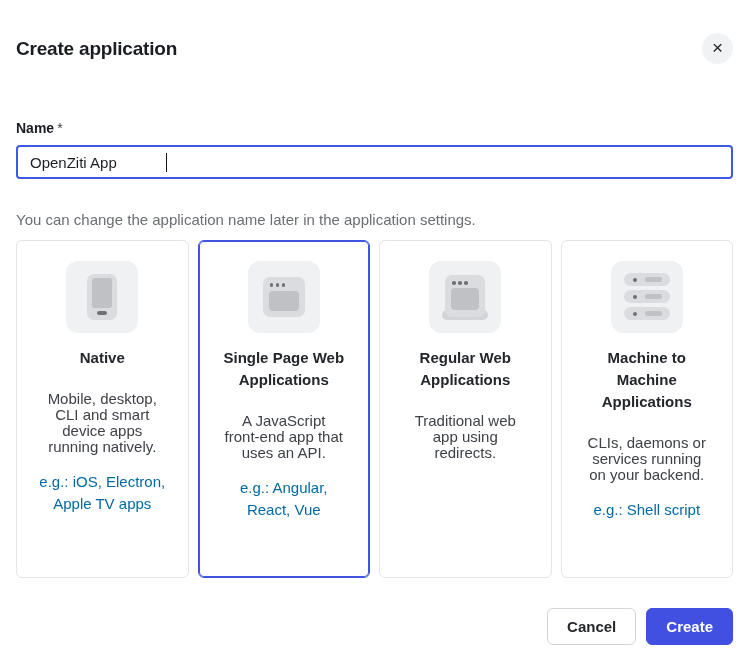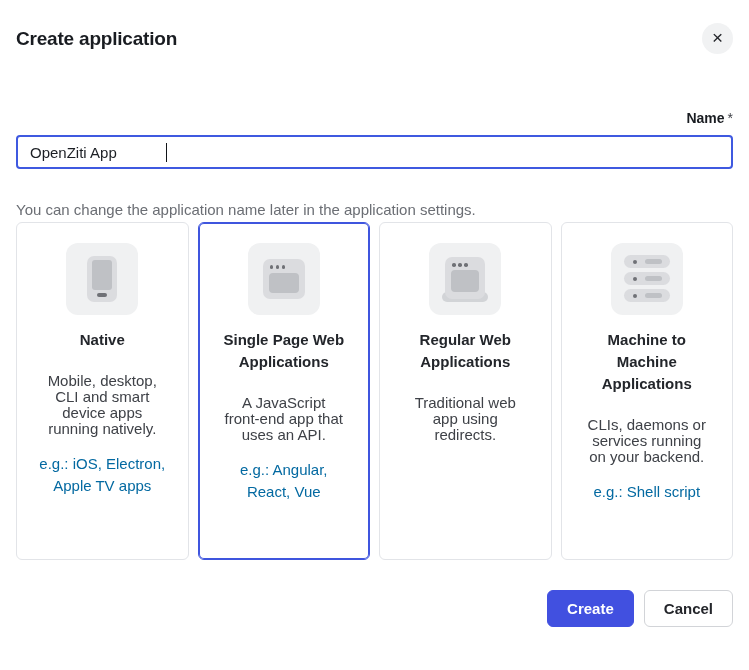--- a/index.html
+++ b/index.html
@@ -1,39 +1,39 @@
 <!DOCTYPE html>
 <html><head>
 <meta charset="utf-8">
 <style>
   * { box-sizing: border-box; margin: 0; padding: 0; }
   html, body { width: 749px; height: 670px; background: #ffffff; }
   body { font-family: "Liberation Sans", sans-serif; color: #1c1f24; }
 
-  .modal { width: 749px; height: 670px; padding: 7px 16px; background: #fff; overflow: hidden; }
+  .modal { width: 749px; height: 670px; padding: 17px 16px; background: #fff; overflow: hidden; }
 
   .modal-header { display: flex; justify-content: space-between; align-items: center; padding-top: 16px; }
   .modal-title { font-size: 19px; font-weight: 700; letter-spacing: -0.2px; color: #191c21; }
   .close-btn { width: 31px; height: 31px; border-radius: 50%; background: #f1f2f3; border: none;
     display: flex; align-items: center; justify-content: center; cursor: pointer; }
   .close-btn span { font-size: 19px; line-height: 1; color: #24262b; margin-top: -2px; }
 
-  .name-label { display: block; margin-top: 56px; font-size: 14px; font-weight: 600; color: #191c21; text-align: right; }
+  .name-label { display: block; margin-top: 56px; font-size: 14px; font-weight: 600; color: #191c21; }
   .name-label .req { margin-left: 3px; font-weight: 400; color: #3e4147; }
 
   .textbox { margin-top: 9px; height: 34px; border: 2px solid #3f59e0; border-radius: 4px;
     display: flex; align-items: center; padding: 0 12px; font-size: 15px; color: #1c1f24;
     background: #fff; cursor: text; gap: 48px; }
   .caret { width: 1.5px; height: 19px; background: #111418; margin-left: 1px; }
 
   .helper { margin-top: 32px; font-size: 15px; color: #6b6e74; }
 
   .section-label { margin-top: 33px; font-size: 14px; font-weight: 600; color: #191c21; }
 
-  .cards { margin-top: 4px; display: grid; grid-template-columns: repeat(4, 1fr); gap: 9px; }
+  .cards { margin-top: 12px; display: grid; grid-template-columns: repeat(4, 1fr); gap: 9px; }
   .card { height: 338px; background: #fff; border: 1px solid #e2e4e8; border-radius: 6px;
     text-align: center; padding: 0 12px; cursor: pointer; }
   .card.selected { border-color: #3f55de; box-shadow: inset 0 0 0 1px #3f55de; }
 
   .icon-tile { width: 72px; height: 72px; background: #f0f1f2; border-radius: 12px;
     margin: 20px auto 0; position: relative; }
 
   
   .phone { position: absolute; width: 30px; height: 46px; background: #dbdcdf; border-radius: 7px;
     left: 21px; top: 13px; }
@@ -179,17 +179,17 @@
 Applications</h2>
       <p class="card-desc">CLIs, daemons or
 services running
 on your backend.</p>
       <p class="card-eg">e.g.: Shell script</p>
     </article>
 
   </div>
 
   <div class="modal-footer">
+    <button class="btn btn-secondary">Cancel</button>
     <button class="btn btn-primary">Create</button>
-    <button class="btn btn-secondary">Cancel</button>
   </div>
 
 </div>
 
 </body></html>

